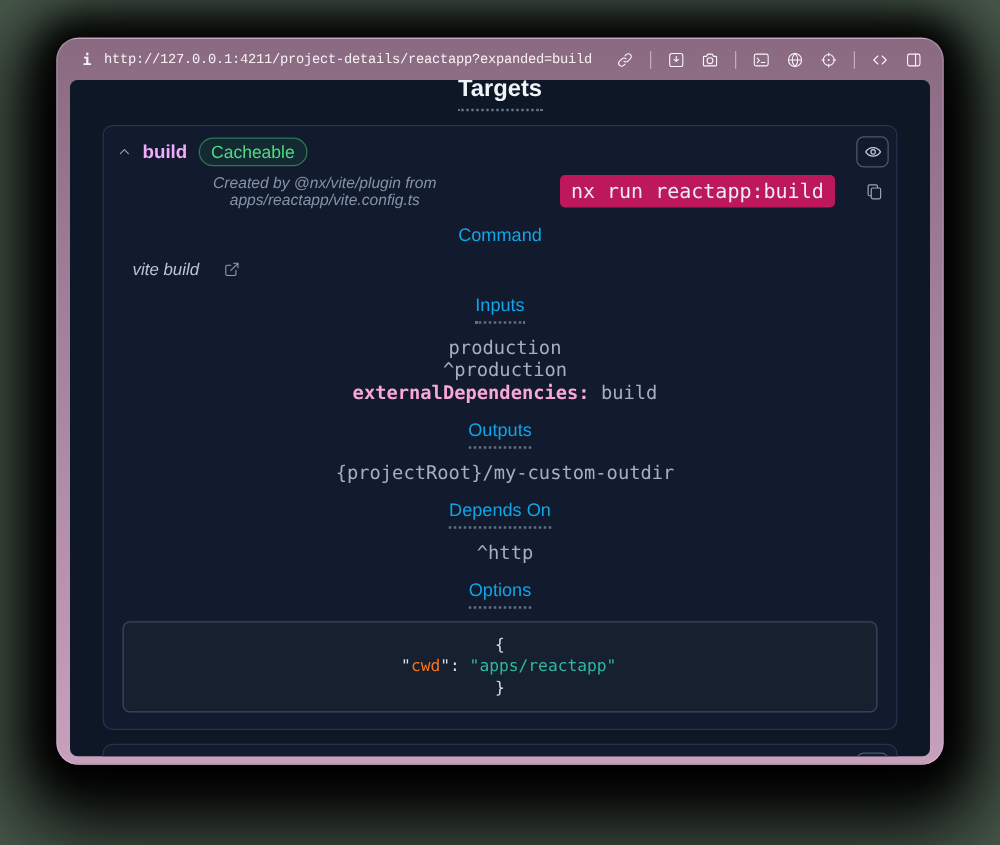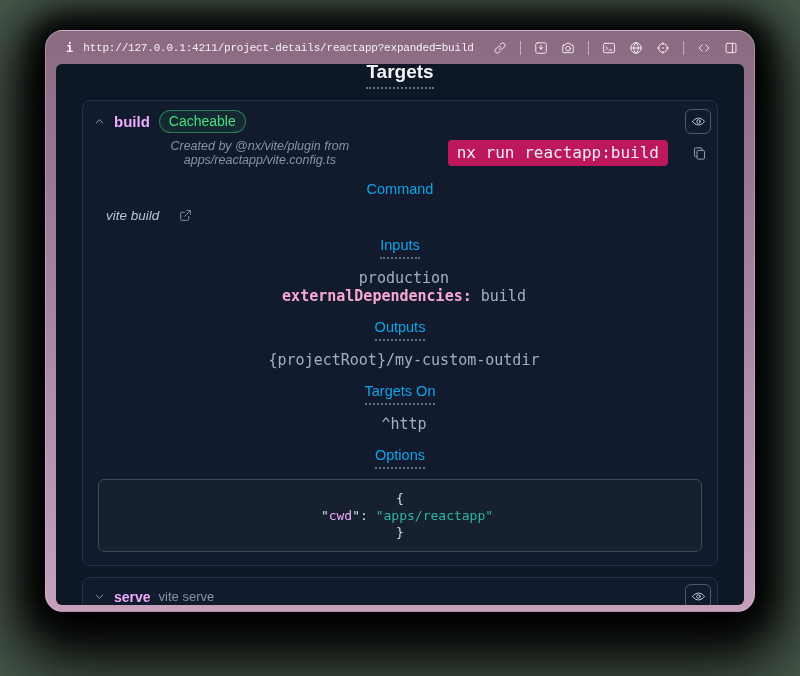--- a/index.html
+++ b/index.html
@@ -144,21 +144,21 @@
     margin-top: 10px;
     border: 1px solid #3b495e;
     border-radius: 6px;
     background: #16202f;
     padding: 10px 14px;
     font-family: "DejaVu Sans Mono", "Liberation Mono", monospace;
     font-size: 13px; line-height: 17px;
     color: #d7dee9;
   }
   .code-block .ind { padding-left: 14px; }
-  .tok-key { color: #f0abfc; }
+  .tok-key { color: #f97316; }
   .tok-str { color: #2eb8a2; }
   .tok-punc { color: #d7dee9; }
 
   .card.build { padding-bottom: 13px; }
 
   .card.serve .card-header { padding: 6px 6px 7px 11px; }
   .serve-summary { font-size: 13px; color: #8494a7; margin-left: -1px; }
 </style>
 </head>
 <body>
@@ -270,33 +270,34 @@
                 </svg>
             </span>
           </div>
         </div>
       </div>
 
       <div class="section">
         <span class="section-label dotted">Inputs</span>
         <div class="items">
           <div class="mono-item">production</div>
+          <div class="mono-item">^production</div>
           <div class="mono-item"><span class="kv-key">externalDependencies:</span><span> build</span></div>
         </div>
       </div>
 
       <div class="section">
         <span class="section-label dotted">Outputs</span>
         <div class="items">
           <div class="mono-item">{projectRoot}/my-custom-outdir</div>
         </div>
       </div>
 
       <div class="section">
-        <span class="section-label dotted">Targets On</span>
+        <span class="section-label dotted">Depends On</span>
         <div class="items">
           <div class="mono-item">^http</div>
         </div>
       </div>
 
       <div class="section">
         <span class="section-label dotted">Options</span>
         <div class="code-block">
           <div><span class="tok-punc">{</span></div>
           <div class="ind"><span class="tok-punc">"</span><span class="tok-key">cwd</span><span class="tok-punc">"</span><span class="tok-punc">: </span><span class="tok-str">"apps/reactapp"</span></div>

